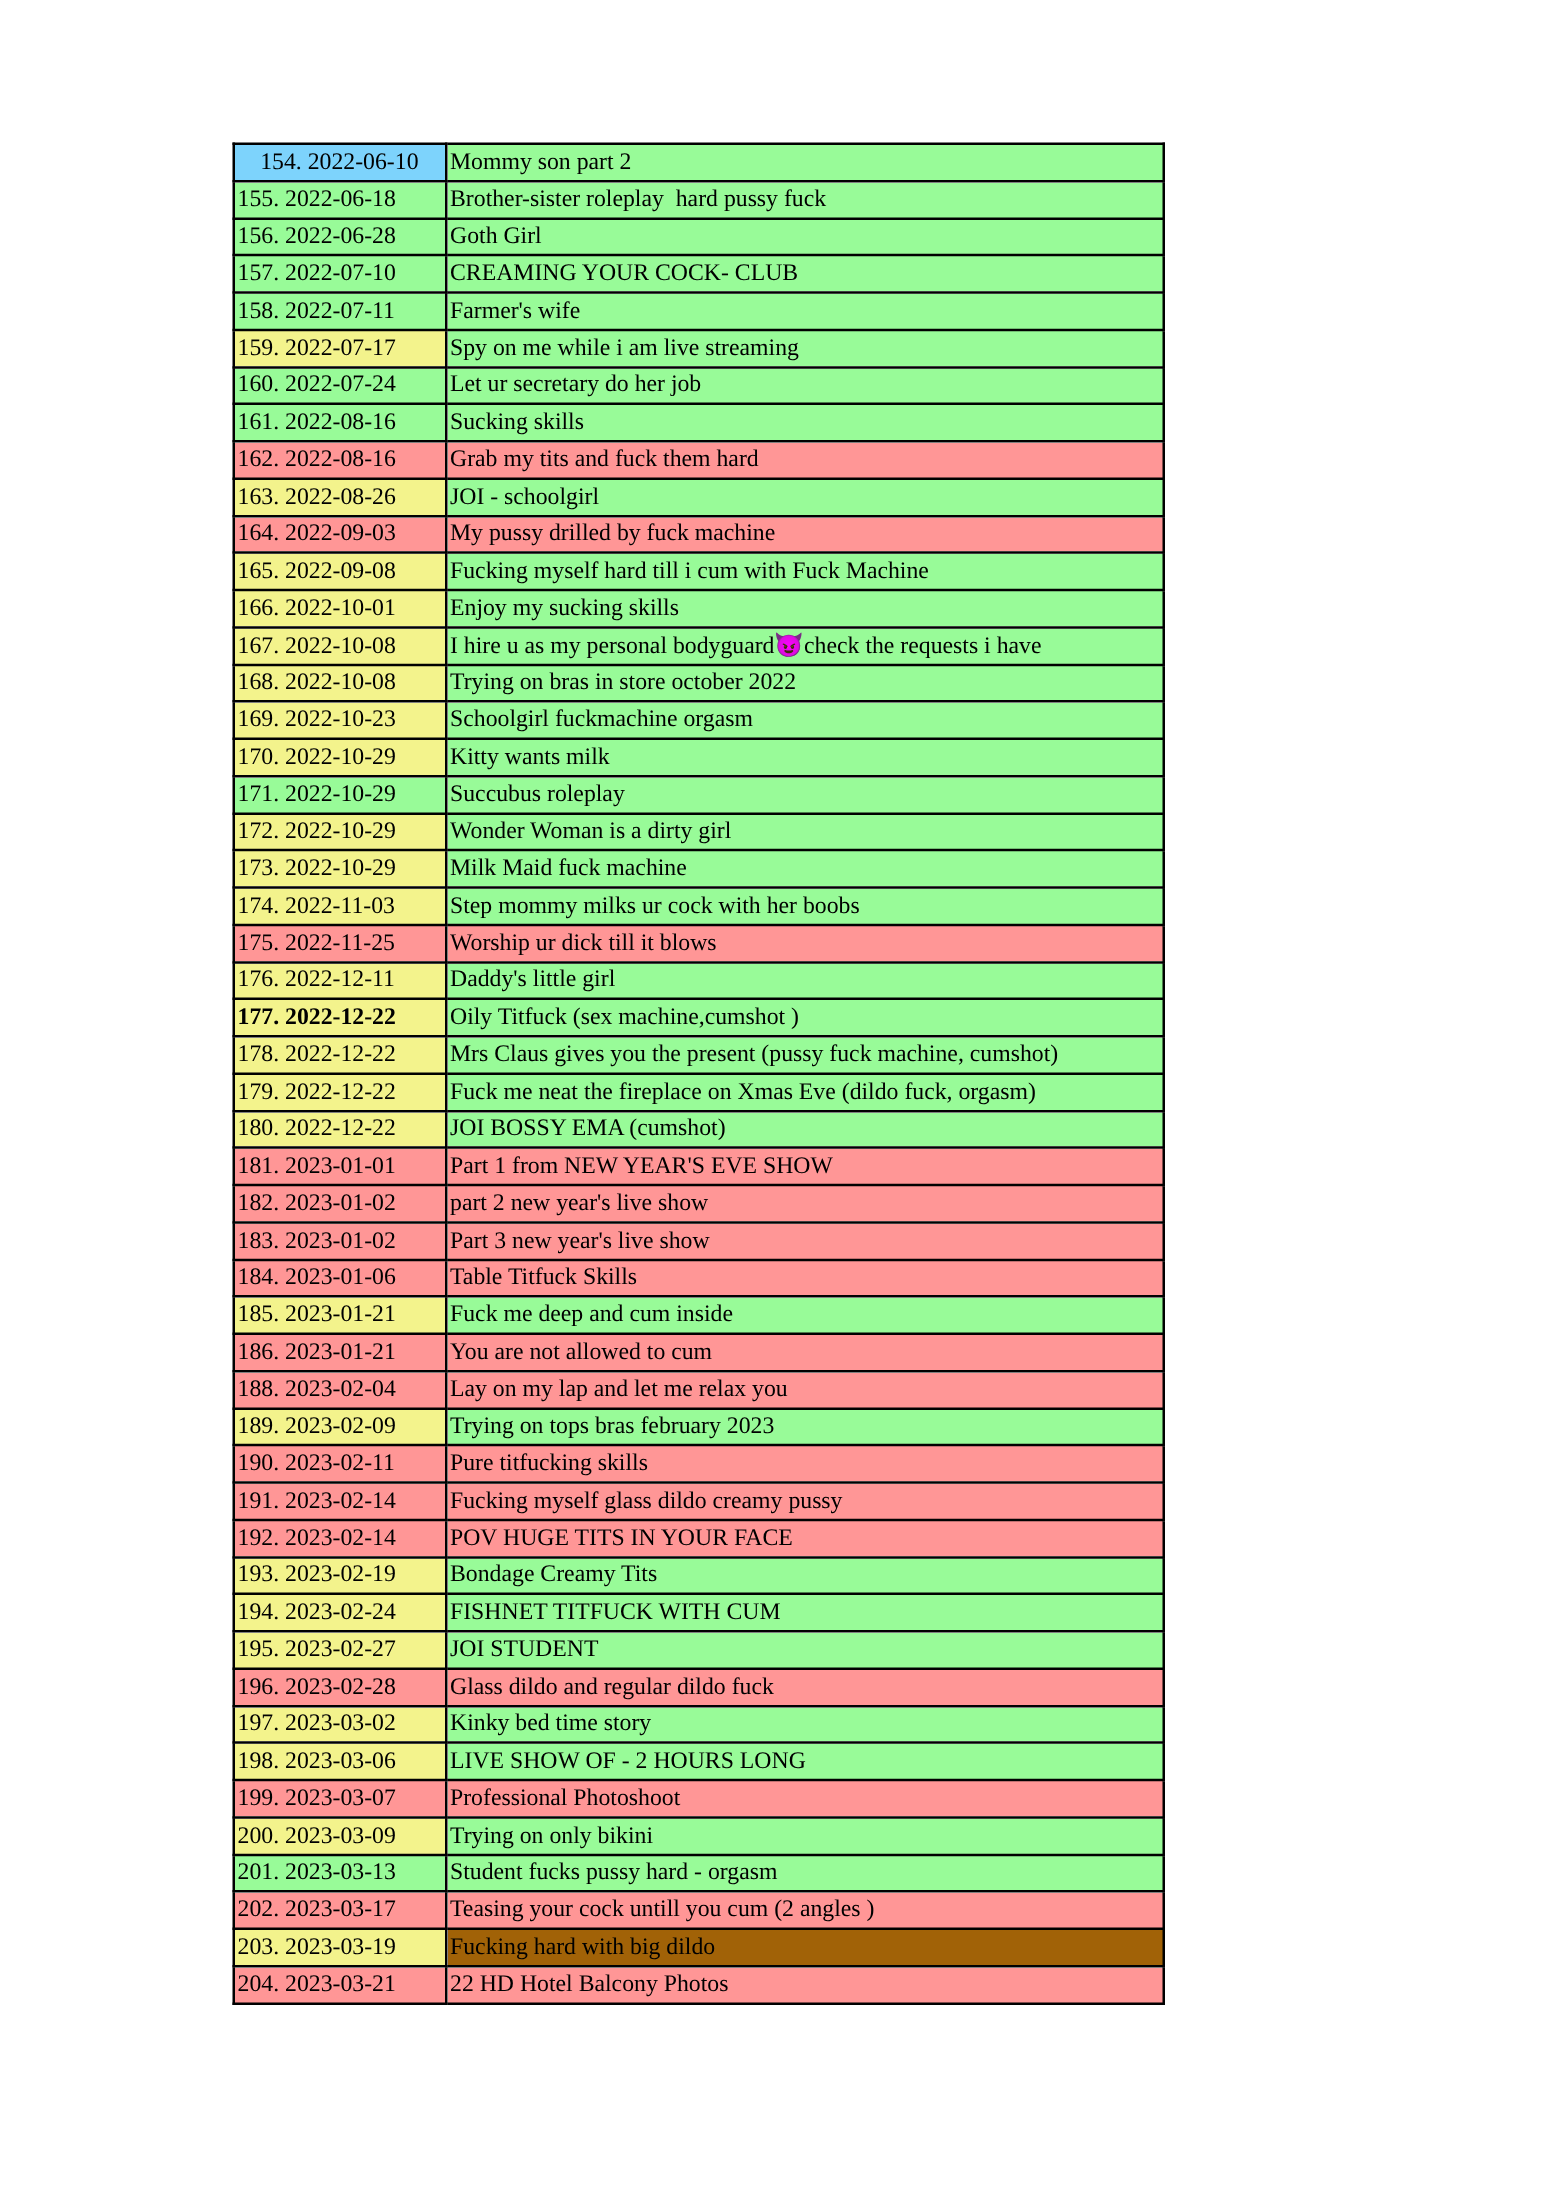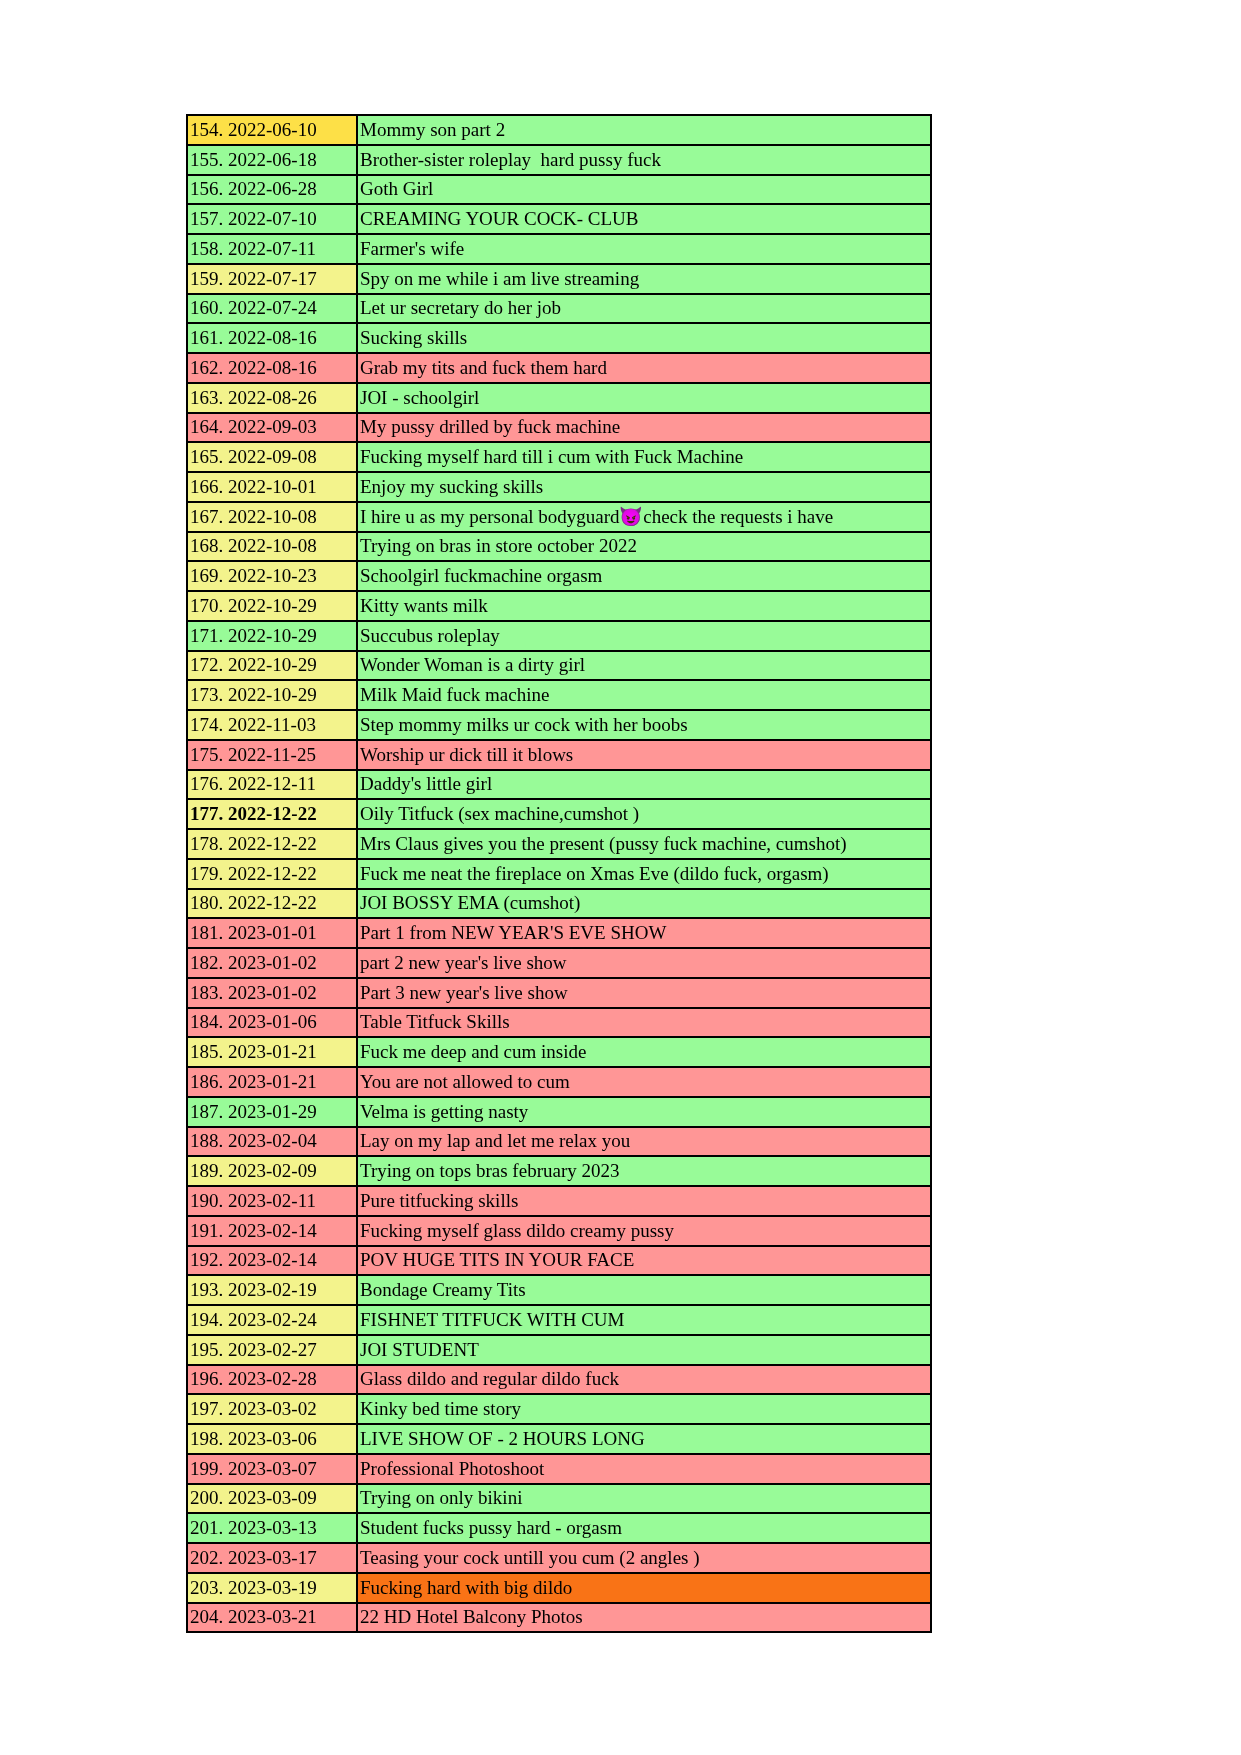--- a/index.html
+++ b/index.html
@@ -38,21 +38,21 @@
 </head>
 <body style="background: rgb(255, 255, 255);">
 
 <table class="catalog">
   <colgroup>
     <col class="c-date">
     <col class="c-title">
   </colgroup>
   <tbody>
       <tr>
-        <td style="background: #fde047; border-color: rgb(0, 0, 0); color: rgb(0, 0, 0);">154. 2022-06-10</td>
+        <td style="background: #7dd3fc; border-color: rgb(0, 0, 0); color: rgb(0, 0, 0); text-align: center;">154. 2022-06-10</td>
         <td style="background: rgb(152, 251, 152); border-color: rgb(0, 0, 0); color: rgb(0, 0, 0);">Mommy son part 2</td>
       </tr>
       <tr>
         <td style="background: rgb(152, 251, 152); border-color: rgb(0, 0, 0); color: rgb(0, 0, 0);">155. 2022-06-18</td>
         <td style="background: rgb(152, 251, 152); border-color: rgb(0, 0, 0); color: rgb(0, 0, 0);">Brother-sister roleplay  hard pussy fuck</td>
       </tr>
       <tr>
         <td style="background: rgb(152, 251, 152); border-color: rgb(0, 0, 0); color: rgb(0, 0, 0);">156. 2022-06-28</td>
         <td style="background: rgb(152, 251, 152); border-color: rgb(0, 0, 0); color: rgb(0, 0, 0);">Goth Girl</td>
       </tr>
@@ -170,24 +170,20 @@
       </tr>
       <tr>
         <td style="background: rgb(243, 243, 140); border-color: rgb(0, 0, 0); color: rgb(0, 0, 0);">185. 2023-01-21</td>
         <td style="background: rgb(152, 251, 152); border-color: rgb(0, 0, 0); color: rgb(0, 0, 0);">Fuck me deep and cum inside</td>
       </tr>
       <tr>
         <td style="background: rgb(255, 150, 150); border-color: rgb(0, 0, 0); color: rgb(0, 0, 0);">186. 2023-01-21</td>
         <td style="background: rgb(255, 150, 150); border-color: rgb(0, 0, 0); color: rgb(0, 0, 0); margin-left: 44px;">You are not allowed to cum</td>
       </tr>
       <tr>
-        <td style="background: rgb(152, 251, 152); border-color: rgb(0, 0, 0); color: rgb(0, 0, 0);">187. 2023-01-29</td>
-        <td style="background: rgb(152, 251, 152); border-color: rgb(0, 0, 0); color: rgb(0, 0, 0);">Velma is getting nasty</td>
-      </tr>
-      <tr>
         <td style="background: rgb(255, 150, 150); border-color: rgb(0, 0, 0); color: rgb(0, 0, 0);">188. 2023-02-04</td>
         <td style="background: rgb(255, 150, 150); border-color: rgb(0, 0, 0); color: rgb(0, 0, 0);">Lay on my lap and let me relax you</td>
       </tr>
       <tr>
         <td style="background: rgb(243, 243, 140); border-color: rgb(0, 0, 0); color: rgb(0, 0, 0);">189. 2023-02-09</td>
         <td style="background: rgb(152, 251, 152); border-color: rgb(0, 0, 0); color: rgb(0, 0, 0);">Trying on tops bras february 2023</td>
       </tr>
       <tr>
         <td style="background: rgb(255, 150, 150); border-color: rgb(0, 0, 0); color: rgb(0, 0, 0);">190. 2023-02-11</td>
         <td style="background: rgb(255, 150, 150); border-color: rgb(0, 0, 0); color: rgb(0, 0, 0);">Pure titfucking skills</td>
@@ -235,20 +231,20 @@
       <tr>
         <td style="background: rgb(152, 251, 152); border-color: rgb(0, 0, 0); color: rgb(0, 0, 0);">201. 2023-03-13</td>
         <td style="background: rgb(152, 251, 152); border-color: rgb(0, 0, 0); color: rgb(0, 0, 0);">Student fucks pussy hard - orgasm</td>
       </tr>
       <tr>
         <td style="background: rgb(255, 150, 150); border-color: rgb(0, 0, 0); color: rgb(0, 0, 0);">202. 2023-03-17</td>
         <td style="background: rgb(255, 150, 150); border-color: rgb(0, 0, 0); color: rgb(0, 0, 0);">Teasing your cock untill you cum (2 angles )</td>
       </tr>
       <tr>
         <td style="background: rgb(243, 243, 140); border-color: rgb(0, 0, 0); color: rgb(0, 0, 0);">203. 2023-03-19</td>
-        <td style="background: #f97316; border-color: rgb(0, 0, 0); color: rgb(0, 0, 0);">Fucking hard with big dildo</td>
+        <td style="background: #a16207; border-color: rgb(0, 0, 0); color: rgb(0, 0, 0);">Fucking hard with big dildo</td>
       </tr>
       <tr>
         <td style="background: rgb(255, 150, 150); border-color: rgb(0, 0, 0); color: rgb(0, 0, 0);">204. 2023-03-21</td>
         <td style="background: rgb(255, 150, 150); border-color: rgb(0, 0, 0); color: rgb(0, 0, 0);">22 HD Hotel Balcony Photos</td>
       </tr>
     </tbody>
 </table>
 
 </body></html>

